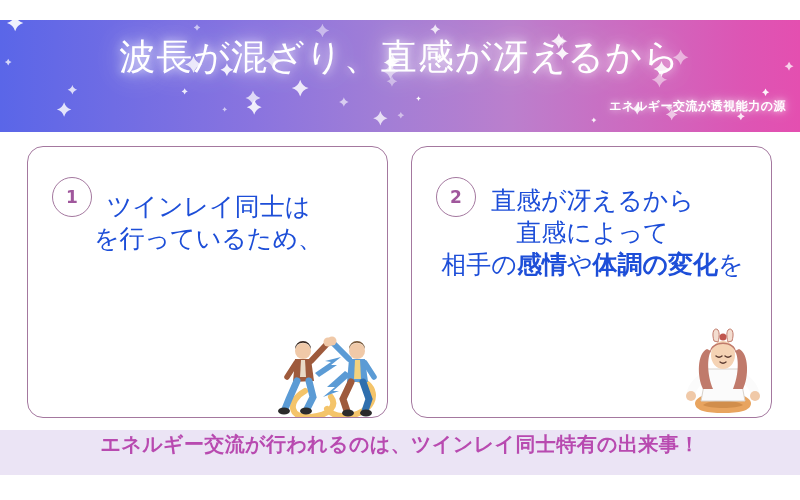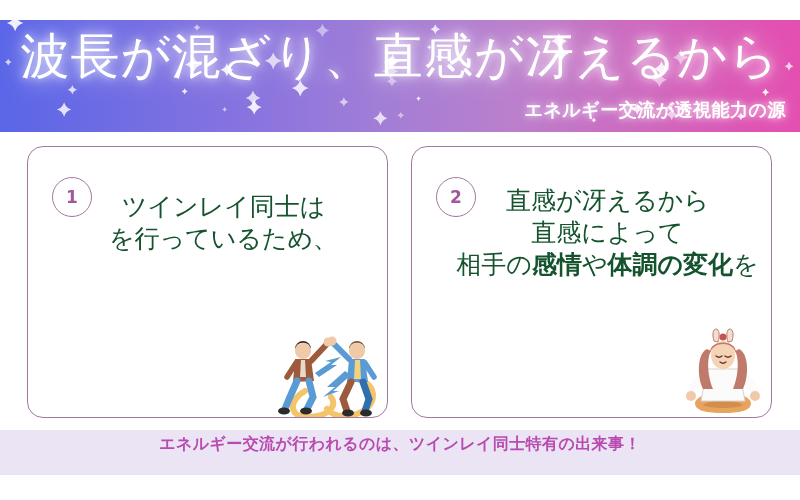--- a/index.html
+++ b/index.html
@@ -43,37 +43,37 @@
     pointer-events: none;
   }
 
   .banner-title {
     position: absolute;
     left: 0;
     top: 6px;
     width: 800px;
     text-align: center;
     font-family: "Liberation Serif", "DejaVu Serif", serif;
-    font-size: 49px;
+    font-size: 36px;
     line-height: 62px;
     letter-spacing: 1px;
     color: #ffffff;
     text-shadow:
       0 0 10px rgba(255,255,255,0.80),
       0 0 22px rgba(255,255,255,0.55),
       0 0 34px rgba(255,255,255,0.35);
     white-space: nowrap;
   }
 
   .banner-subtitle {
     position: absolute;
     right: 14px;
     top: 78px;
     font-family: "DejaVu Sans", "Liberation Sans", sans-serif;
-    font-size: 18px;
+    font-size: 12px;
     font-weight: bold;
     letter-spacing: 0.5px;
     color: #ffffff;
     text-shadow:
       0 0 6px rgba(255,255,255,0.7),
       0 0 14px rgba(255,255,255,0.45);
     white-space: nowrap;
   }
 
   
@@ -114,28 +114,28 @@
     font-family: "DejaVu Sans", "Liberation Sans", sans-serif;
     font-size: 17px;
     font-weight: bold;
     color: #a0579c;
     background: #ffffff;
     z-index: 3;
   }
 
   .card-body {
     position: absolute;
-    left: 15px;
+    left: 0;
     top: 44px;
     width: 361px;
     text-align: center;
     font-family: "Liberation Serif", "DejaVu Serif", serif;
     font-size: 25px;
     line-height: 32px;
-    color: #14532d;
+    color: #1d4ed8;
     z-index: 2;
   }
   .card-body .ln { display: block; white-space: nowrap; }
   .card-body b { font-weight: bold; }
 
   .card.right .card-body { top: 38px; }
 
   
   .illus {
     position: absolute;
@@ -157,21 +157,21 @@
   .footer-text {
     position: absolute;
     left: 0;
     top: 0;
     width: 800px;
     height: 28px;
     display: flex;
     align-items: center;
     justify-content: center;
     font-family: "DejaVu Sans", "Liberation Sans", sans-serif;
-    font-size: 16px;
+    font-size: 20px;
     font-weight: bold;
     letter-spacing: 0.4px;
     color: #b84ab0;
     white-space: nowrap;
   }
 </style>
 </head>
 <body>
 
 <div id="page">

